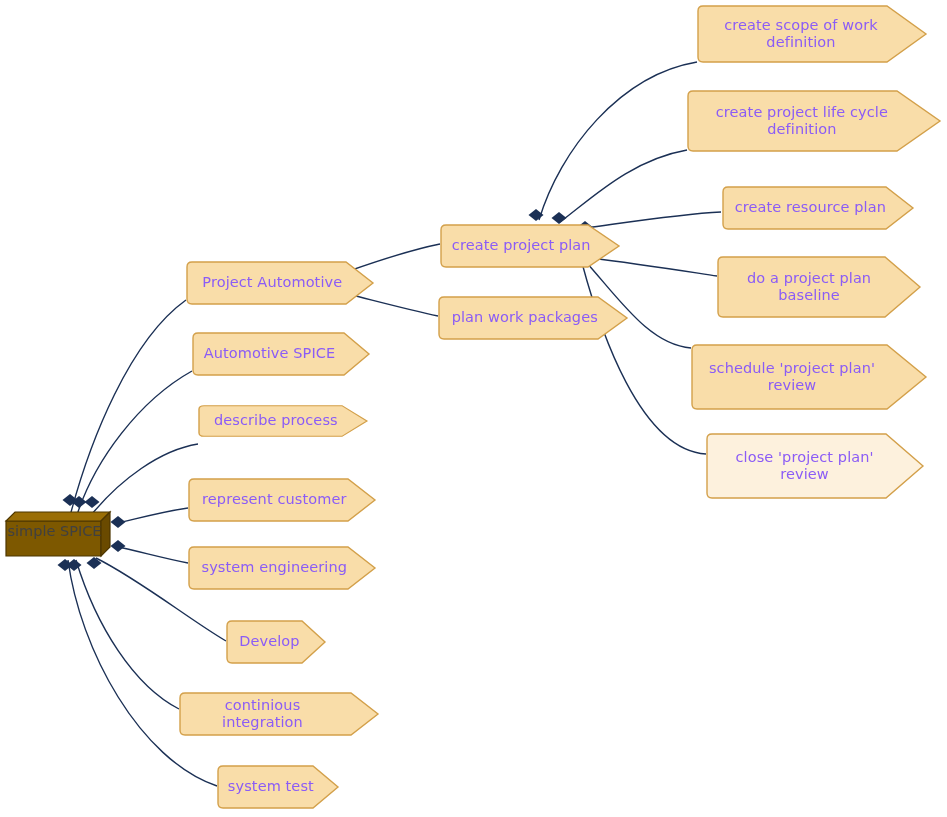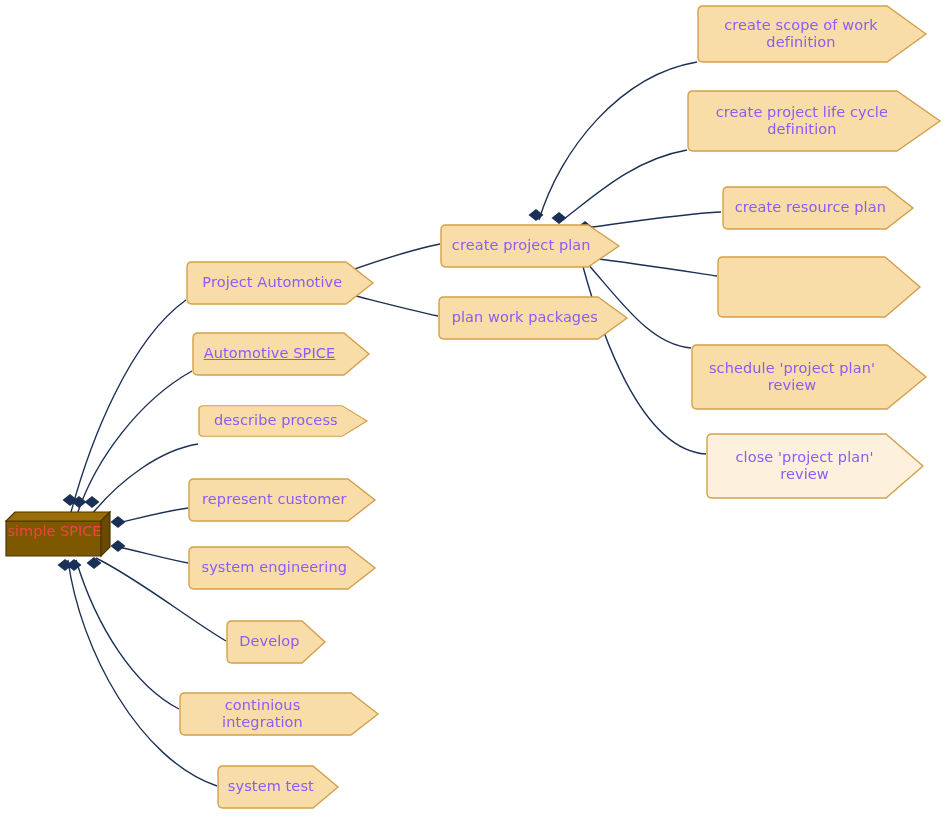--- a/index.html
+++ b/index.html
@@ -50,21 +50,21 @@
     height: 100%;
     z-index: 1;
     overflow: visible;
   }
   .root-node {
     position: absolute;
     box-sizing: border-box;
     display: flex;
     align-items: center;
     justify-content: center;
-    color: #ef4444;
+    color: #404040;
     font-size: 14.5px;
   }
   .root-label {
     position: relative;
     z-index: 2;
     padding-right: 7px;
     padding-bottom: 6px;
   }
 </style>
 </head>
@@ -112,21 +112,21 @@
           <polygon points="0,9 9,0 104,0 95,9" fill="#9a6e06" stroke="#4d3600" stroke-width="1.2"></polygon>
           <polygon points="95,9 104,0 104,35 95,44" fill="#6a4a00" stroke="#4d3600" stroke-width="1.2"></polygon>
         </svg>
         <div class="root-label">simple SPICE</div>
       </div>
       <div class="node" style="left: 186px; top: 261px; width: 188px; height: 44px;"><svg class="node-shape" viewBox="0 0 188 44" preserveAspectRatio="none">
           <path d="M 1,6 Q 1,1 6,1 L 160,1 L 187,22 L 160,43 L 6,43 Q 1,43 1,38 Z" fill="#f9dda9" stroke="#d3a04a" stroke-width="1.4"></path>
         </svg><div class="node-label" style="margin-right: 15.4px;">Project Automotive</div></div>
       <div class="node" style="left: 192px; top: 332px; width: 178px; height: 44px;"><svg class="node-shape" viewBox="0 0 178 44" preserveAspectRatio="none">
           <path d="M 1,6 Q 1,1 6,1 L 152,1 L 177,22 L 152,43 L 6,43 Q 1,43 1,38 Z" fill="#f9dda9" stroke="#d3a04a" stroke-width="1.4"></path>
-        </svg><div class="node-label" style="margin-right: 23px; text-decoration: underline;">Automotive SPICE</div></div>
+        </svg><div class="node-label" style="margin-right: 23px;">Automotive SPICE</div></div>
       <div class="node" style="left: 198px; top: 405px; width: 170px; height: 32px;"><svg class="node-shape" viewBox="0 0 170 44" preserveAspectRatio="none">
           <path d="M 1,6 Q 1,1 6,1 L 144,1 L 169,22 L 144,43 L 6,43 Q 1,43 1,38 Z" fill="#f9dda9" stroke="#d3a04a" stroke-width="1.4"></path>
         </svg><div class="node-label" style="margin-right: 14.3px;">describe process</div></div>
       <div class="node" style="left: 188px; top: 478px; width: 188px; height: 44px;"><svg class="node-shape" viewBox="0 0 188 44" preserveAspectRatio="none">
           <path d="M 1,6 Q 1,1 6,1 L 160,1 L 187,22 L 160,43 L 6,43 Q 1,43 1,38 Z" fill="#f9dda9" stroke="#d3a04a" stroke-width="1.4"></path>
         </svg><div class="node-label" style="margin-right: 15.4px;">represent customer</div></div>
       <div class="node" style="left: 188px; top: 546px; width: 188px; height: 44px;"><svg class="node-shape" viewBox="0 0 188 44" preserveAspectRatio="none">
           <path d="M 1,6 Q 1,1 6,1 L 160,1 L 187,22 L 160,43 L 6,43 Q 1,43 1,38 Z" fill="#f9dda9" stroke="#d3a04a" stroke-width="1.4"></path>
         </svg><div class="node-label" style="margin-right: 15.4px;">system engineering</div></div>
       <div class="node" style="left: 226px; top: 620px; width: 100px; height: 44px;"><svg class="node-shape" viewBox="0 0 100 44" preserveAspectRatio="none">
@@ -150,21 +150,22 @@
 definition</div></div>
       <div class="node" style="left: 687px; top: 90px; width: 254px; height: 62px;"><svg class="node-shape" viewBox="0 0 254 62" preserveAspectRatio="none">
           <path d="M 1,6 Q 1,1 6,1 L 210,1 L 253,31 L 210,61 L 6,61 Q 1,61 1,56 Z" fill="#f9dda9" stroke="#d3a04a" stroke-width="1.4"></path>
         </svg><div class="node-label" style="margin-right: 24.2px;">create project life cycle
 definition</div></div>
       <div class="node" style="left: 686px; top: 186px; width: 192px; height: 44px; margin-left: 36px;"><svg class="node-shape" viewBox="0 0 192 44" preserveAspectRatio="none">
           <path d="M 1,6 Q 1,1 6,1 L 164,1 L 191,22 L 164,43 L 6,43 Q 1,43 1,38 Z" fill="#f9dda9" stroke="#d3a04a" stroke-width="1.4"></path>
         </svg><div class="node-label" style="margin-right: 15.4px;">create resource plan</div></div>
       <div class="node" style="left: 717px; top: 256px; width: 204px; height: 62px;"><svg class="node-shape" viewBox="0 0 204 62" preserveAspectRatio="none">
           <path d="M 1,6 Q 1,1 6,1 L 168,1 L 203,31 L 168,61 L 6,61 Q 1,61 1,56 Z" fill="#f9dda9" stroke="#d3a04a" stroke-width="1.4"></path>
-        </svg></div>
+        </svg><div class="node-label" style="margin-right: 19.8px;">do a project plan
+baseline</div></div>
       <div class="node" style="left: 691px; top: 344px; width: 236px; height: 66px;"><svg class="node-shape" viewBox="0 0 236 66" preserveAspectRatio="none">
           <path d="M 1,6 Q 1,1 6,1 L 196,1 L 235,33 L 196,65 L 6,65 Q 1,65 1,60 Z" fill="#f9dda9" stroke="#d3a04a" stroke-width="1.4"></path>
         </svg><div class="node-label" style="margin-right: 34px;">schedule 'project plan'
 review</div></div>
       <div class="node" style="left: 706px; top: 433px; width: 218px; height: 66px;"><svg class="node-shape" viewBox="0 0 218 66" preserveAspectRatio="none">
           <path d="M 1,6 Q 1,1 6,1 L 180,1 L 217,33 L 180,65 L 6,65 Q 1,65 1,60 Z" fill="#fdf1dd" stroke="#d3a04a" stroke-width="1.4"></path>
         </svg><div class="node-label" style="margin-right: 20.9px;">close 'project plan'
 review</div></div>
     </div>
 </div>

